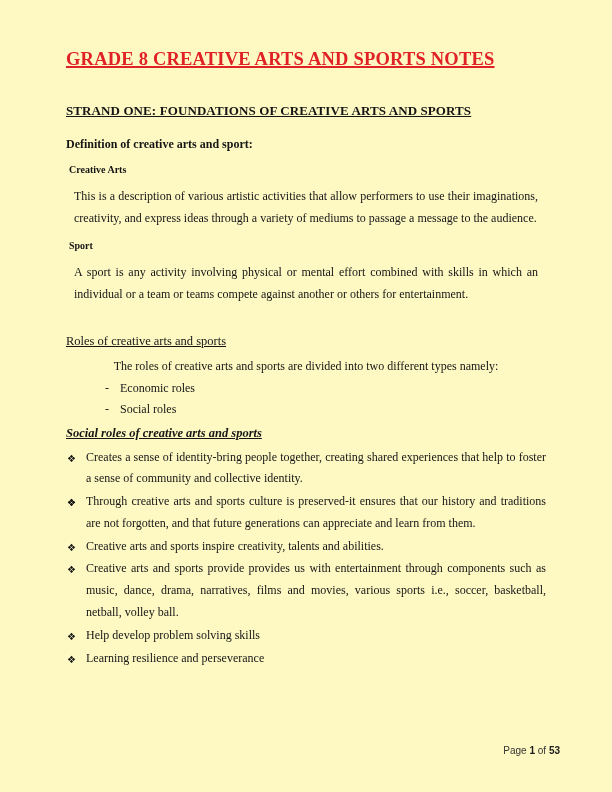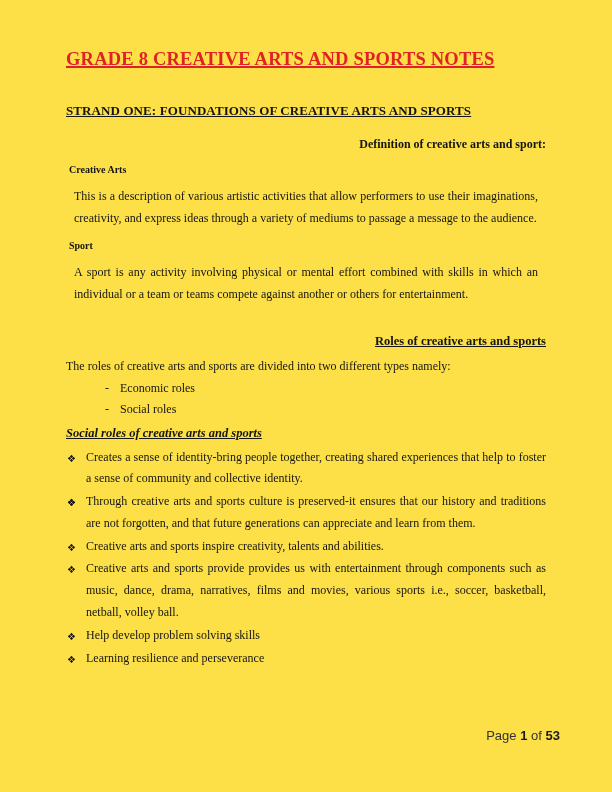--- a/index.html
+++ b/index.html
@@ -4,21 +4,21 @@
 <style>
   html, body {
     margin: 0;
     padding: 0;
     background: #ffffff;
   }
   .page {
     position: relative;
     width: 612px;
     height: 792px;
-    background: #fde047;
+    background: #fef9c3;
     font-family: "Liberation Serif", serif;
     color: #151515;
     overflow: hidden;
     box-sizing: border-box;
   }
   .content {
     padding: 47px 66px 0 66px;
   }
   .doc-title {
     font-size: 18.5px;
@@ -36,47 +36,46 @@
     line-height: 17px;
     text-decoration: underline;
     margin: 0 0 17px 0;
     letter-spacing: 0.1px;
   }
   .sub-heading {
     font-size: 12px;
     font-weight: bold;
     line-height: 17px;
     margin: 0 0 8px 0;
-    text-align: right;
   }
   .term-heading {
     font-size: 10px;
     font-weight: bold;
     line-height: 17px;
     margin: 0 0 4px 0;
     padding-left: 3px;
   }
   .para {
     font-size: 12px;
     line-height: 21.5px;
     text-align: justify;
     margin: 8px;
   }
   .roles-heading {
     font-size: 12.5px;
-    font-weight: bold;
+    font-weight: normal;
     line-height: 17px;
     text-decoration: underline;
     margin: 28px 0 6px 0;
-    text-align: right;
   }
   .intro-line {
     font-size: 12px;
     line-height: 21.5px;
     margin: 0;
+    text-align: center;
   }
   .dash-list {
     list-style: none;
     margin: 0;
     padding: 0;
   }
   .dash-item {
     font-size: 12px;
     line-height: 21.5px;
     padding-left: 54px;
@@ -112,23 +111,23 @@
     position: absolute;
     left: 1px;
     top: 1px;
     font-family: "DejaVu Sans", sans-serif;
     font-size: 10px;
     color: #151515;
   }
   .footer {
     position: absolute;
     right: 52px;
-    bottom: 49px;
+    bottom: 36px;
     font-family: "Liberation Sans", sans-serif;
-    font-size: 13px;
+    font-size: 10px;
     color: #333333;
   }
   .footer .bold { font-weight: bold; color: #1a1a1a; }
 </style>
 </head>
 <body>
 
 <div class="page">
   <div class="content">
 

